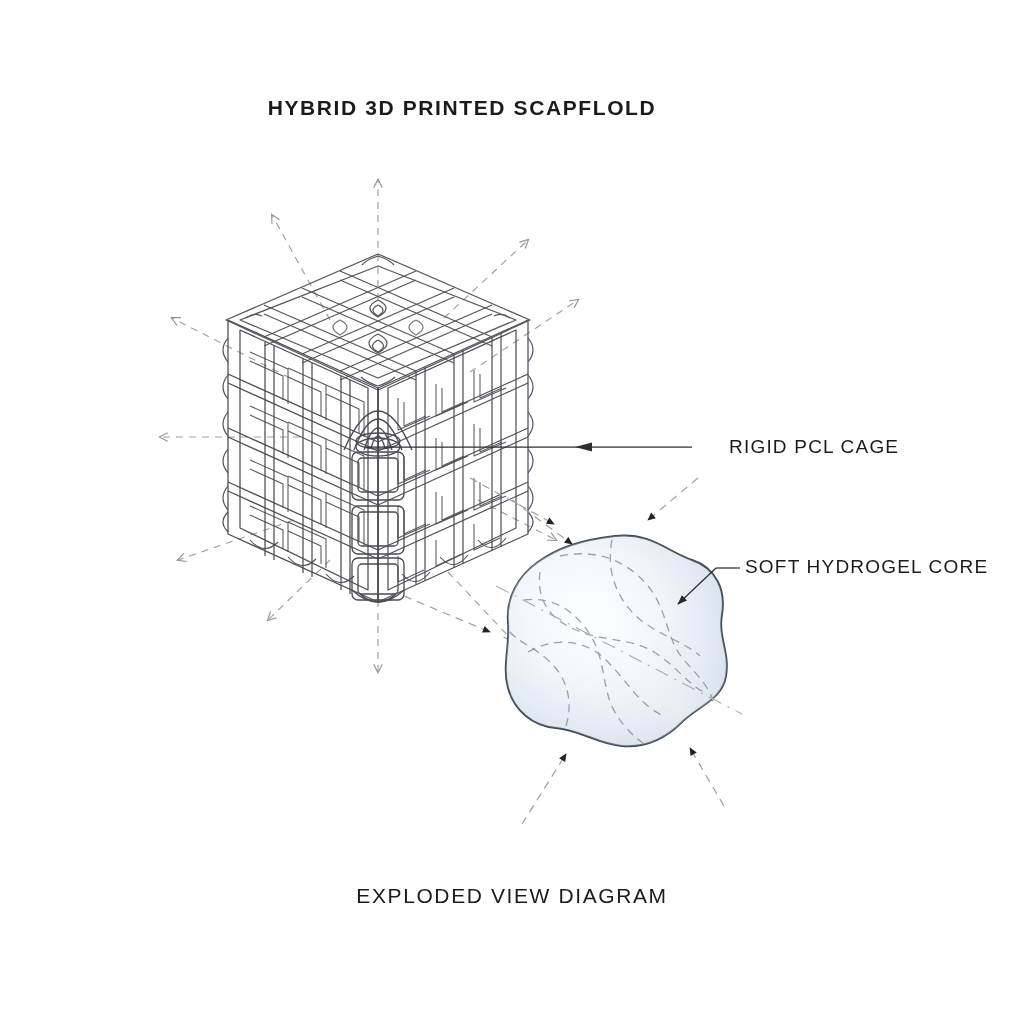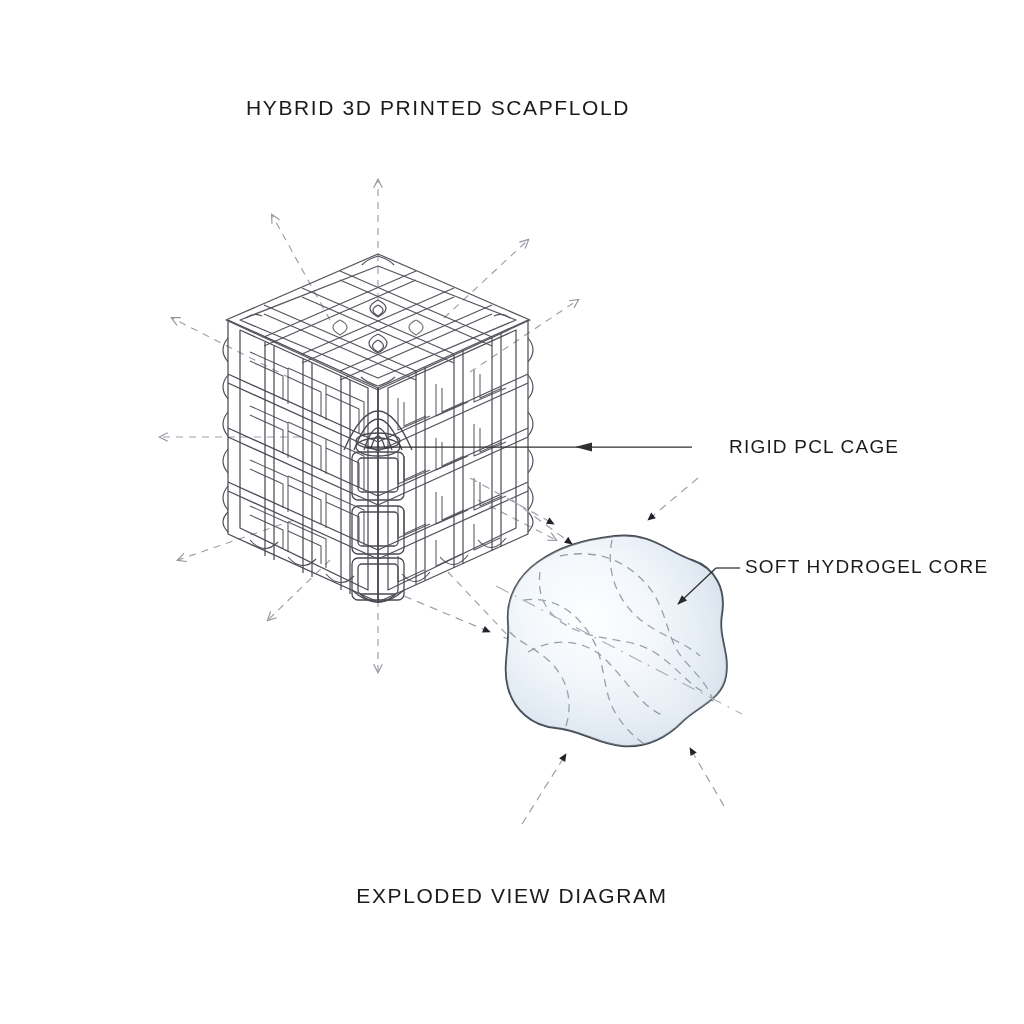--- a/index.html
+++ b/index.html
@@ -35,21 +35,22 @@
     white-space: nowrap;
     -webkit-font-smoothing: antialiased;
   }
   #title-text {
     left: 0;
     top: 96px;
     width: 876px;
     text-align: center;
     font-size: 21px;
     letter-spacing: 1.6px;
-    font-weight: 400;
+    font-weight: 700;
+    padding-left: 24px;
   }
   #subtitle-text {
     left: 0;
     top: 884px;
     width: 1024px;
     text-align: center;
     font-size: 21px;
     letter-spacing: 1.6px;
     font-weight: 400;
   }

